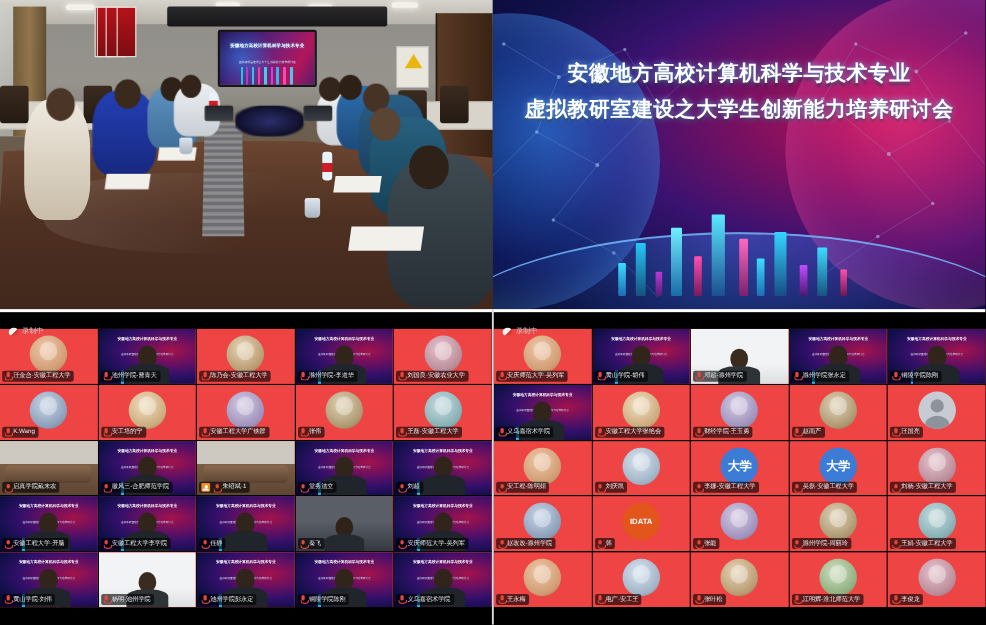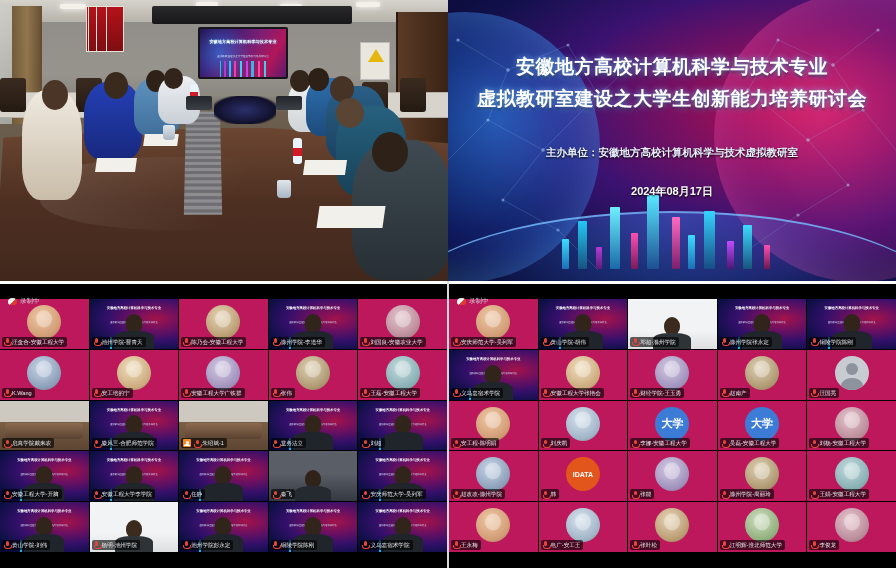--- a/index.html
+++ b/index.html
@@ -114,21 +114,21 @@
   
   .grid-panel { position:absolute; top:284px; width:447px; height:284px; background:#000; }
   .grid-panel.left  { left:0; }
   .grid-panel.right { left:449px; }
   .rec { position:absolute; top:13px; left:8px; display:flex; align-items:center; gap:3px; z-index:5; }
   .rec .dot { width:9px; height:7px; border-radius:50% 50% 40% 40%;
       background:linear-gradient(135deg,#f2f2f2 55%, #e03b30 55%); }
   .rec .lbl { color:#cfd3d8; font-size:6.5px; }
   .tiles { position:absolute; top:15px; left:0; width:447px; height:253px;
       display:grid; grid-template-columns:repeat(5,1fr); grid-template-rows:repeat(5,1fr); gap:1px; }
-  .tile { position:relative; background:#be185d; overflow:hidden; }
+  .tile { position:relative; background:#ef4444; overflow:hidden; }
   .tile .vid { position:absolute; inset:0; }
   .tile .nm { position:absolute; left:2px; bottom:2px; max-width:94%;
       display:flex; align-items:center; gap:2px;
       background:rgba(0,0,0,.62); padding:1px 3px 1px 2px; border-radius:2px; }
   .tile .nm .mic { width:6px; height:7px; flex:0 0 auto; position:relative; }
   .tile .nm .mic:before { content:""; position:absolute; left:1.5px; top:0; width:3px; height:4.5px;
       background:#e8463a; border-radius:1.5px; }
   .tile .nm .mic:after { content:""; position:absolute; left:0; top:4px; width:6px; height:3px;
       border:1px solid #e8463a; border-top:none; border-radius:0 0 3px 3px; }
   .tile .nm .txt { color:#e9ecef; font-size:5.6px; white-space:nowrap; overflow:hidden;
@@ -288,22 +288,20 @@
         <i style="left:39%;width:12px;height:74px;background:linear-gradient(180deg,#59e8ff,#1c4f91);"></i>
         <i style="left:50%;width:8px;height:52px;background:linear-gradient(180deg,#ff6ac0,#7d1f6a);"></i>
         <i style="left:57%;width:7px;height:34px;background:linear-gradient(180deg,#3ddcff,#1b6fb5);"></i>
         <i style="left:64%;width:11px;height:58px;background:linear-gradient(180deg,#35d4ff,#174c86);"></i>
         <i style="left:74%;width:7px;height:28px;background:linear-gradient(180deg,#c24bff,#4d1773);"></i>
         <i style="left:81%;width:9px;height:44px;background:linear-gradient(180deg,#3ddcff,#16537f);"></i>
         <i style="left:90%;width:6px;height:24px;background:linear-gradient(180deg,#ff4fb0,#6d1850);"></i>
       </div>
       <div class="txt b-title1">安徽地方高校计算机科学与技术专业</div>
       <div class="txt b-title2">虚拟教研室建设之大学生创新能力培养研讨会</div>
-      <div class="txt b-host">主办单位：安徽地方高校计算机科学与技术虚拟教研室</div>
-      <div class="txt b-date">2024年08月17日</div>
     </div>
   </div>
 
   <div class="hdivider"></div>
   <div class="vdivider"></div>
 
   <div class="grid-panel left">
     <div class="rec">
       <span class="dot"></span>
       <span class="lbl">录制中</span>

